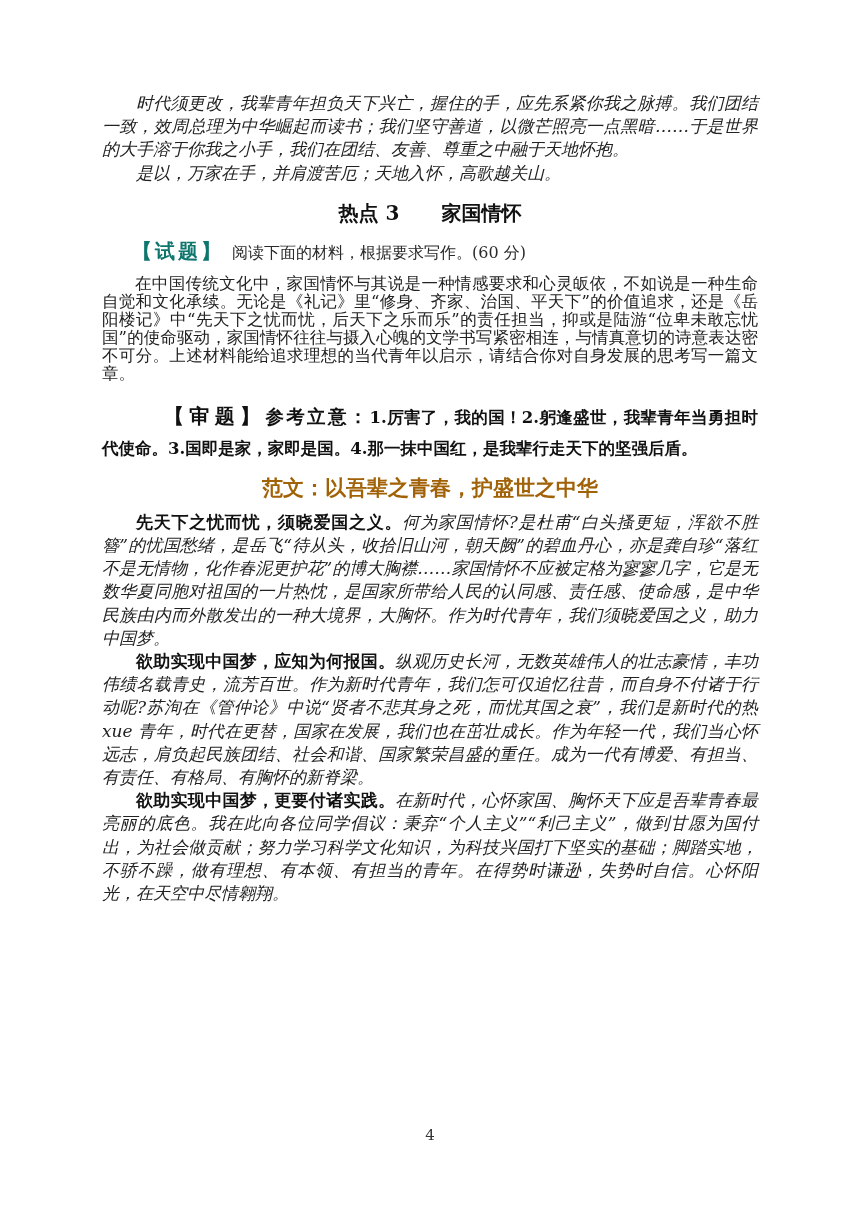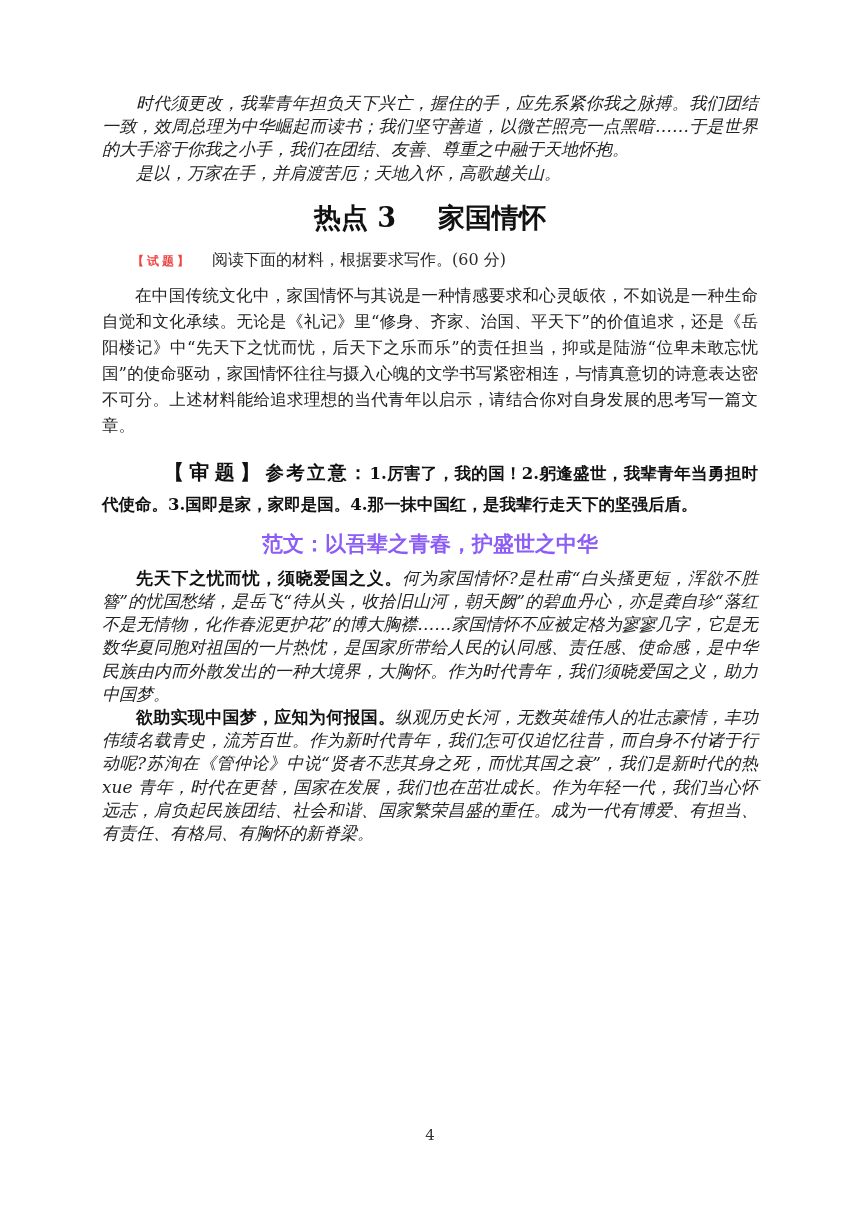--- a/index.html
+++ b/index.html
@@ -21,66 +21,66 @@
     font-size: 17px;
     line-height: 23.2px;
     font-style: italic;
     color: #222222;
   }
   .indent { text-indent: 2em; }
 
   .hot-heading {
     margin: 15px 0 10px 0;
     text-align: center;
-    font-size: 27px;
+    font-size: 20px;
     font-weight: 700;
     font-style: normal;
     color: #111111;
   }
   .hot-heading .gap { margin-left: 42px; }
 
   .question {
     margin: 2px 0 8px 0;
     font-size: 16px;
     line-height: 28px;
     padding-left: 30px;
     color: #2a2a2a;
   }
   .q-label {
-    font-size: 12px;
+    font-size: 20px;
     font-weight: 700;
     letter-spacing: 3px;
-    margin-right: 20px;
-    color: #ef4444;
+    margin-right: 8px;
+    color: #0f766e;
   }
 
   .material {
     font-size: 16.5px;
-    line-height: 26px;
+    line-height: 18px;
     color: #222222;
   }
 
   .analysis {
     margin-top: 18px;
     font-weight: 700;
     font-size: 16.5px;
     line-height: 31px;
     text-indent: 62px;
     color: #111111;
   }
   .a-label { font-size: 20px; letter-spacing: 5px; }
   .a-lead  { font-size: 18.5px; letter-spacing: 2px; }
 
   .essay-title {
     margin: 10px 0 9px 0;
     text-align: center;
     font-size: 21px;
     font-weight: 700;
     font-style: normal;
-    color: #8b5cf6;
+    color: #a16207;
   }
 
   .essay-p .lead {
     font-style: normal;
     font-weight: 700;
     color: #111111;
   }
 
   .page-number {
     position: absolute;
@@ -109,17 +109,18 @@
 
   <p class="analysis"><span class="a-label">【审题】</span><span class="a-lead">参考立意：</span><span>1.厉害了，我的国！2.躬逢盛世，我辈青年当勇担时代使命。3.国即是家，家即是国。4.那一抹中国红，是我辈行走天下的坚强后盾。</span></p>
 
   <h2 class="essay-title">范文：以吾辈之青春，护盛世之中华</h2>
 
 
   <p class="script indent essay-p"><span class="lead">先天下之忧而忧，须晓爱国之义。</span><span>何为家国情怀?是杜甫“白头搔更短，浑欲不胜簪”的忧国愁绪，是岳飞“待从头，收拾旧山河，朝天阙”的碧血丹心，亦是龚自珍“落红不是无情物，化作春泥更护花”的博大胸襟……家国情怀不应被定格为寥寥几字，它是无数华夏同胞对祖国的一片热忱，是国家所带给人民的认同感、责任感、使命感，是中华民族由内而外散发出的一种大境界，大胸怀。作为时代青年，我们须晓爱国之义，助力中国梦。</span></p>
 
   <p class="script indent essay-p"><span class="lead">欲助实现中国梦，应知为何报国。</span><span>纵观历史长河，无数英雄伟人的壮志豪情，丰功伟绩名载青史，流芳百世。作为新时代青年，我们怎可仅追忆往昔，而自身不付诸于行动呢?苏洵在《管仲论》中说“贤者不悲其身之死，而忧其国之衰”，我们是新时代的热 xue 青年，时代在更替，国家在发展，我们也在茁壮成长。作为年轻一代，我们当心怀远志，肩负起民族团结、社会和谐、国家繁荣昌盛的重任。成为一代有博爱、有担当、有责任、有格局、有胸怀的新脊梁。</span></p>
 
+  <p class="script indent essay-p"><span class="lead">欲助实现中国梦，更要付诸实践。</span><span>在新时代，心怀家国、胸怀天下应是吾辈青春最亮丽的底色。我在此向各位同学倡议：秉弃“个人主义”“利己主义”，做到甘愿为国付出，为社会做贡献；努力学习科学文化知识，为科技兴国打下坚实的基础；脚踏实地，不骄不躁，做有理想、有本领、有担当的青年。在得势时谦逊，失势时自信。心怀阳光，在天空中尽情翱翔。</span></p>
 
 
   <div class="page-number">4</div>
 
 </div>
 
 </body></html>

